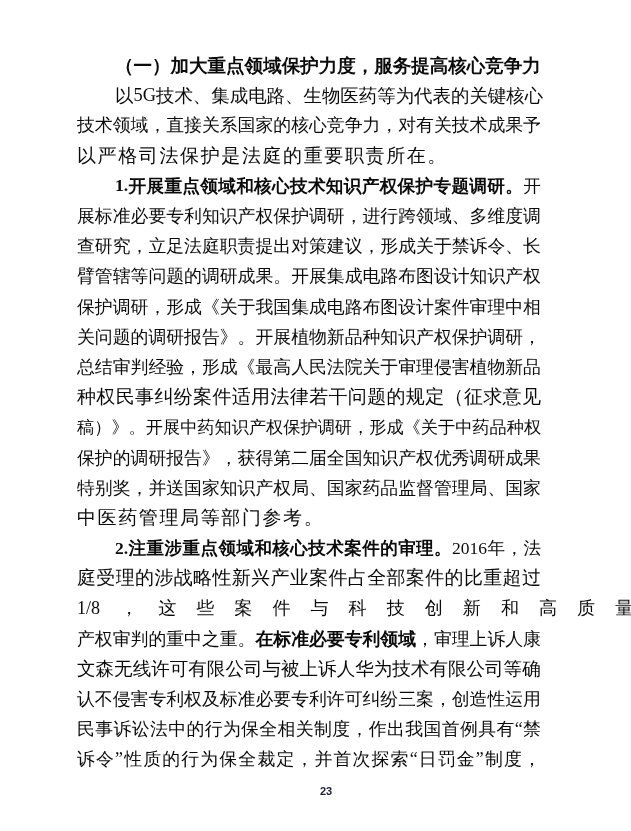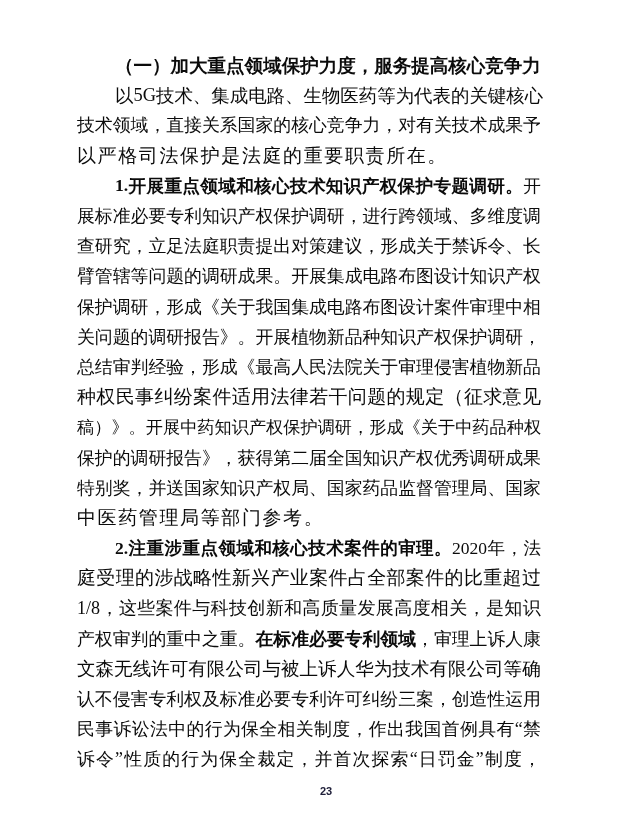--- a/index.html
+++ b/index.html
@@ -493,21 +493,21 @@
         <span class="b">核</span>
         <span class="b">心</span>
         <span class="b">技</span>
         <span class="b">术</span>
         <span class="b">案</span>
         <span class="b">件</span>
         <span class="b">的</span>
         <span class="b">审</span>
         <span class="b">理</span>
         <span class="b">。</span>
-        <span>2020</span>
+        <span>2016</span>
         <span>年</span>
         <span>，</span>
         <span>法</span>
       </div>
       <div class="line justify" style="font-size: 19px;">
         <span>庭</span>
         <span>受</span>
         <span>理</span>
         <span>的</span>
         <span>涉</span>
@@ -524,21 +524,21 @@
         <span>全</span>
         <span>部</span>
         <span>案</span>
         <span>件</span>
         <span>的</span>
         <span>比</span>
         <span>重</span>
         <span>超</span>
         <span>过</span>
       </div>
-      <div class="line justify" style="font-size: 18.09px;">
+      <div class="line justify" style="font-size: 18.09px; gap: 20px;">
         <span>1/8</span>
         <span>，</span>
         <span>这</span>
         <span>些</span>
         <span>案</span>
         <span>件</span>
         <span>与</span>
         <span>科</span>
         <span>技</span>
         <span>创</span>

